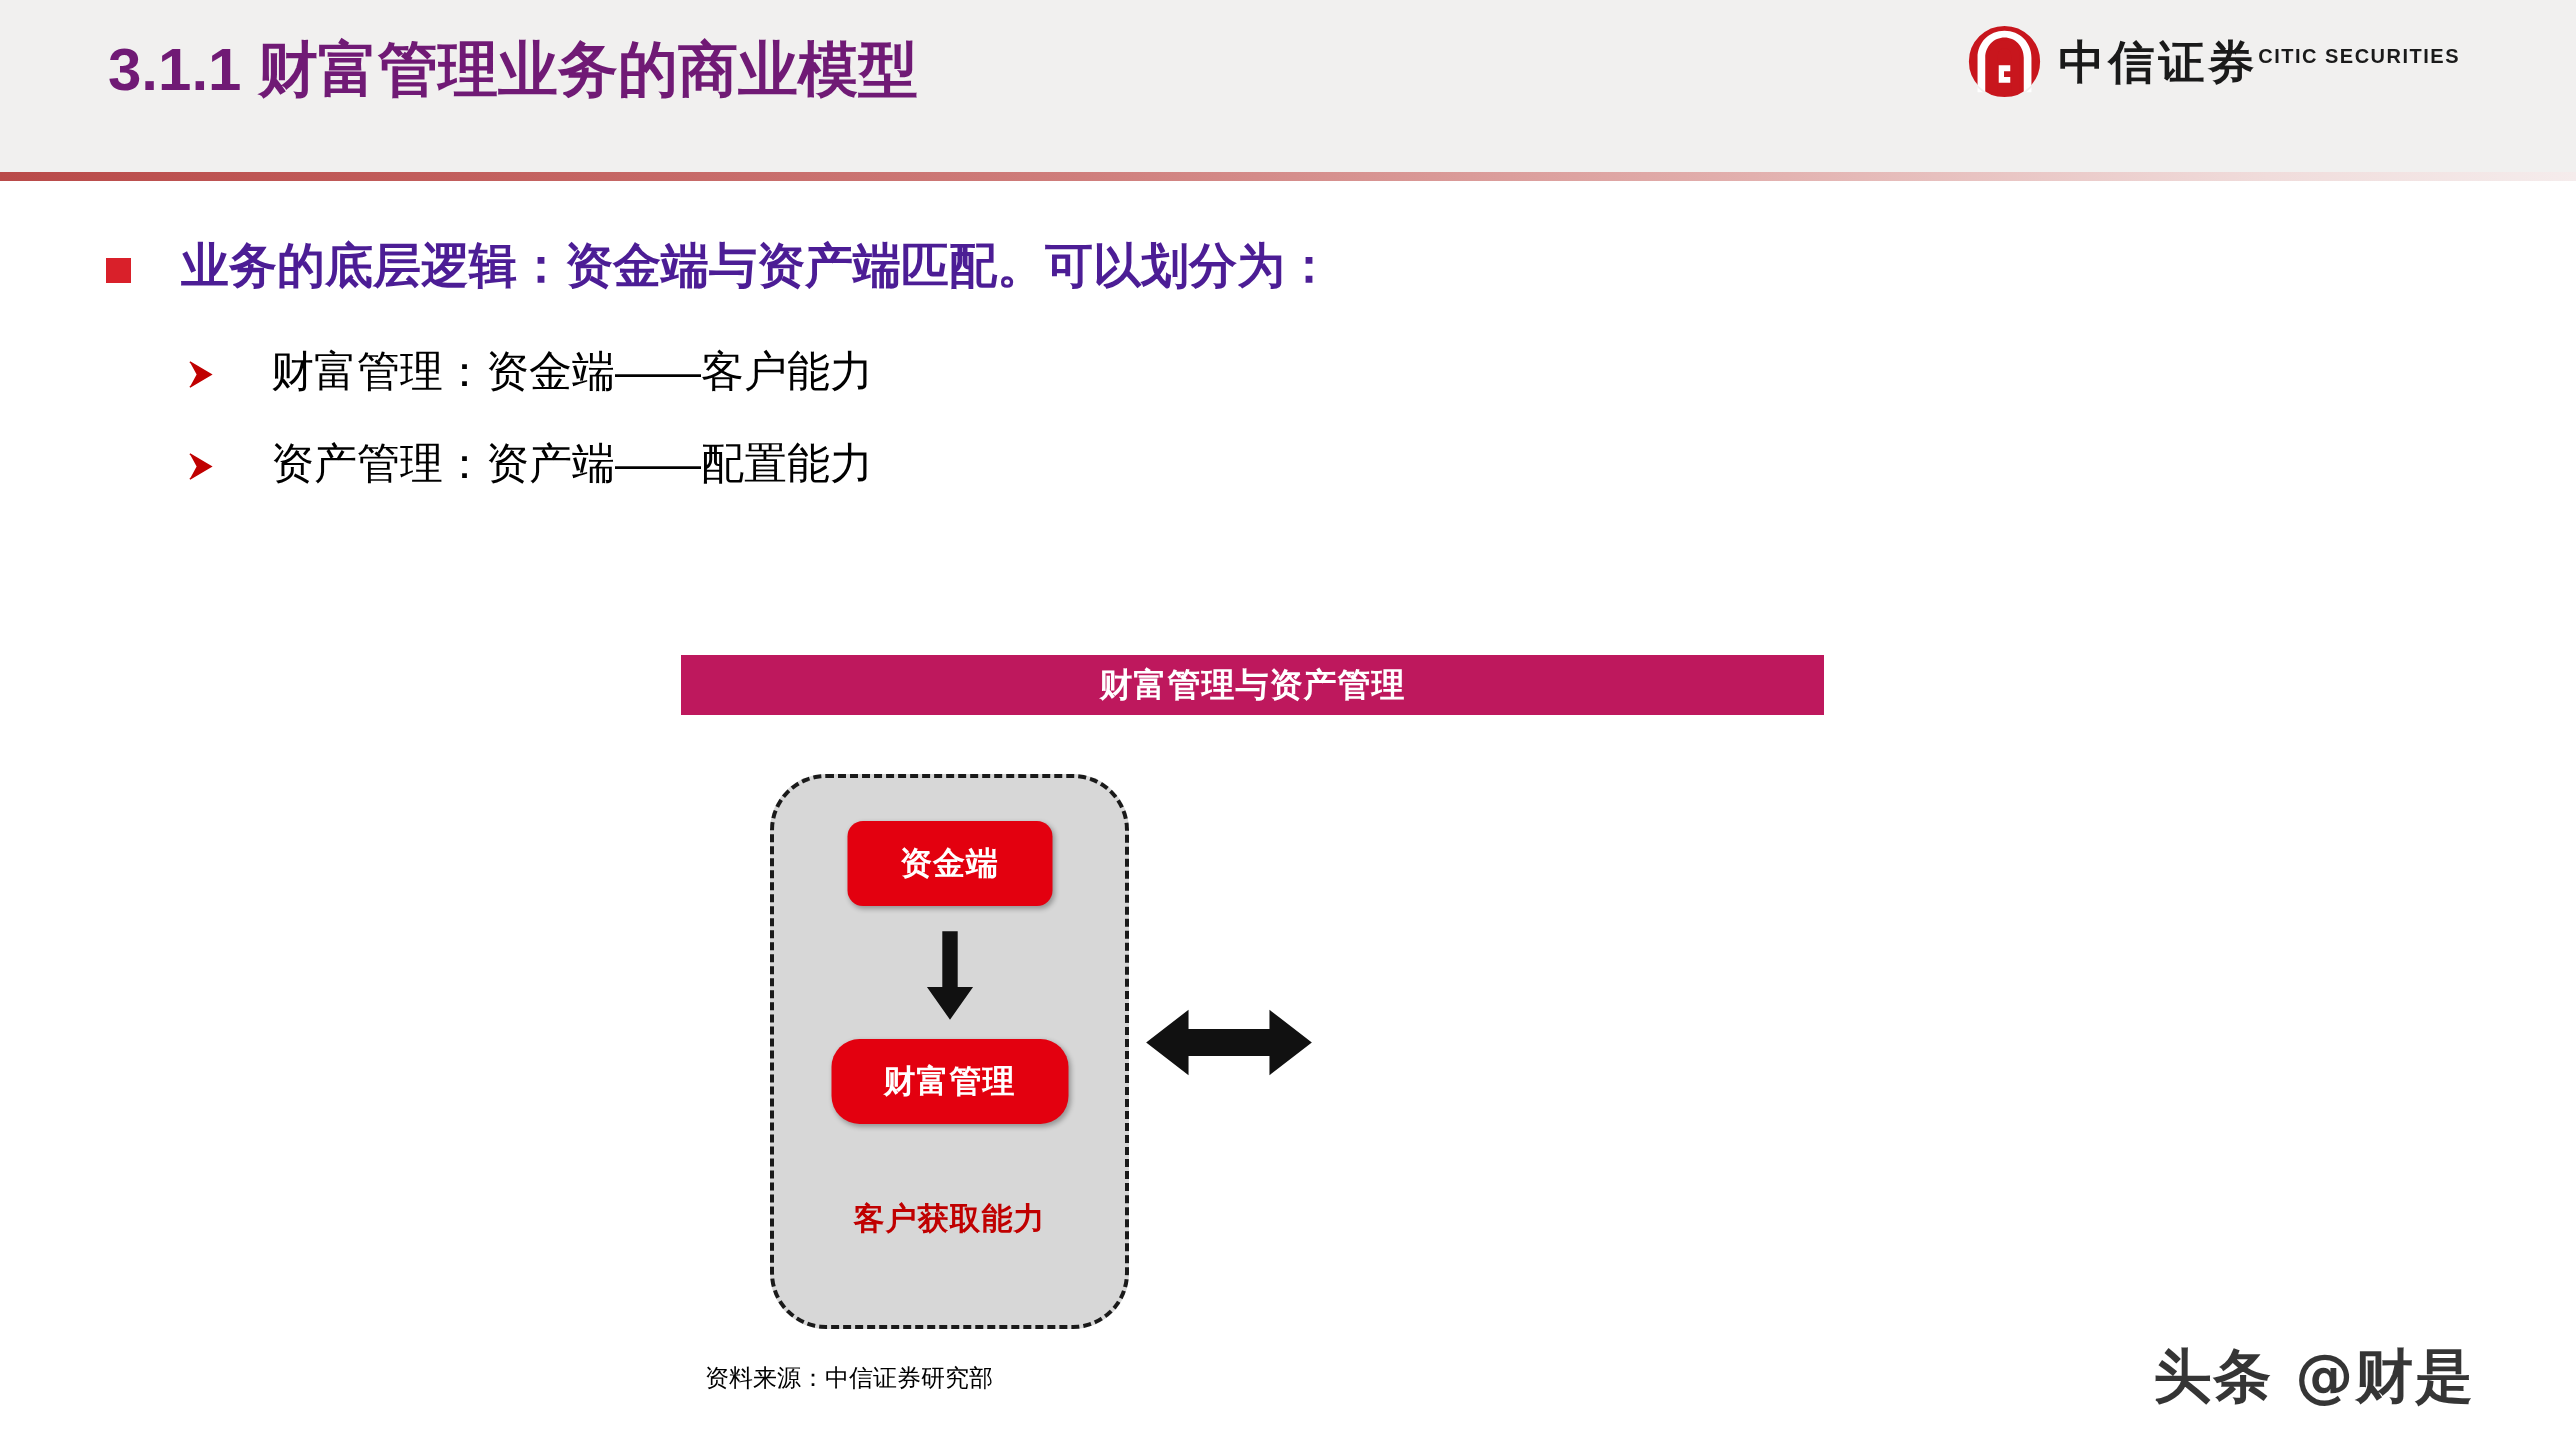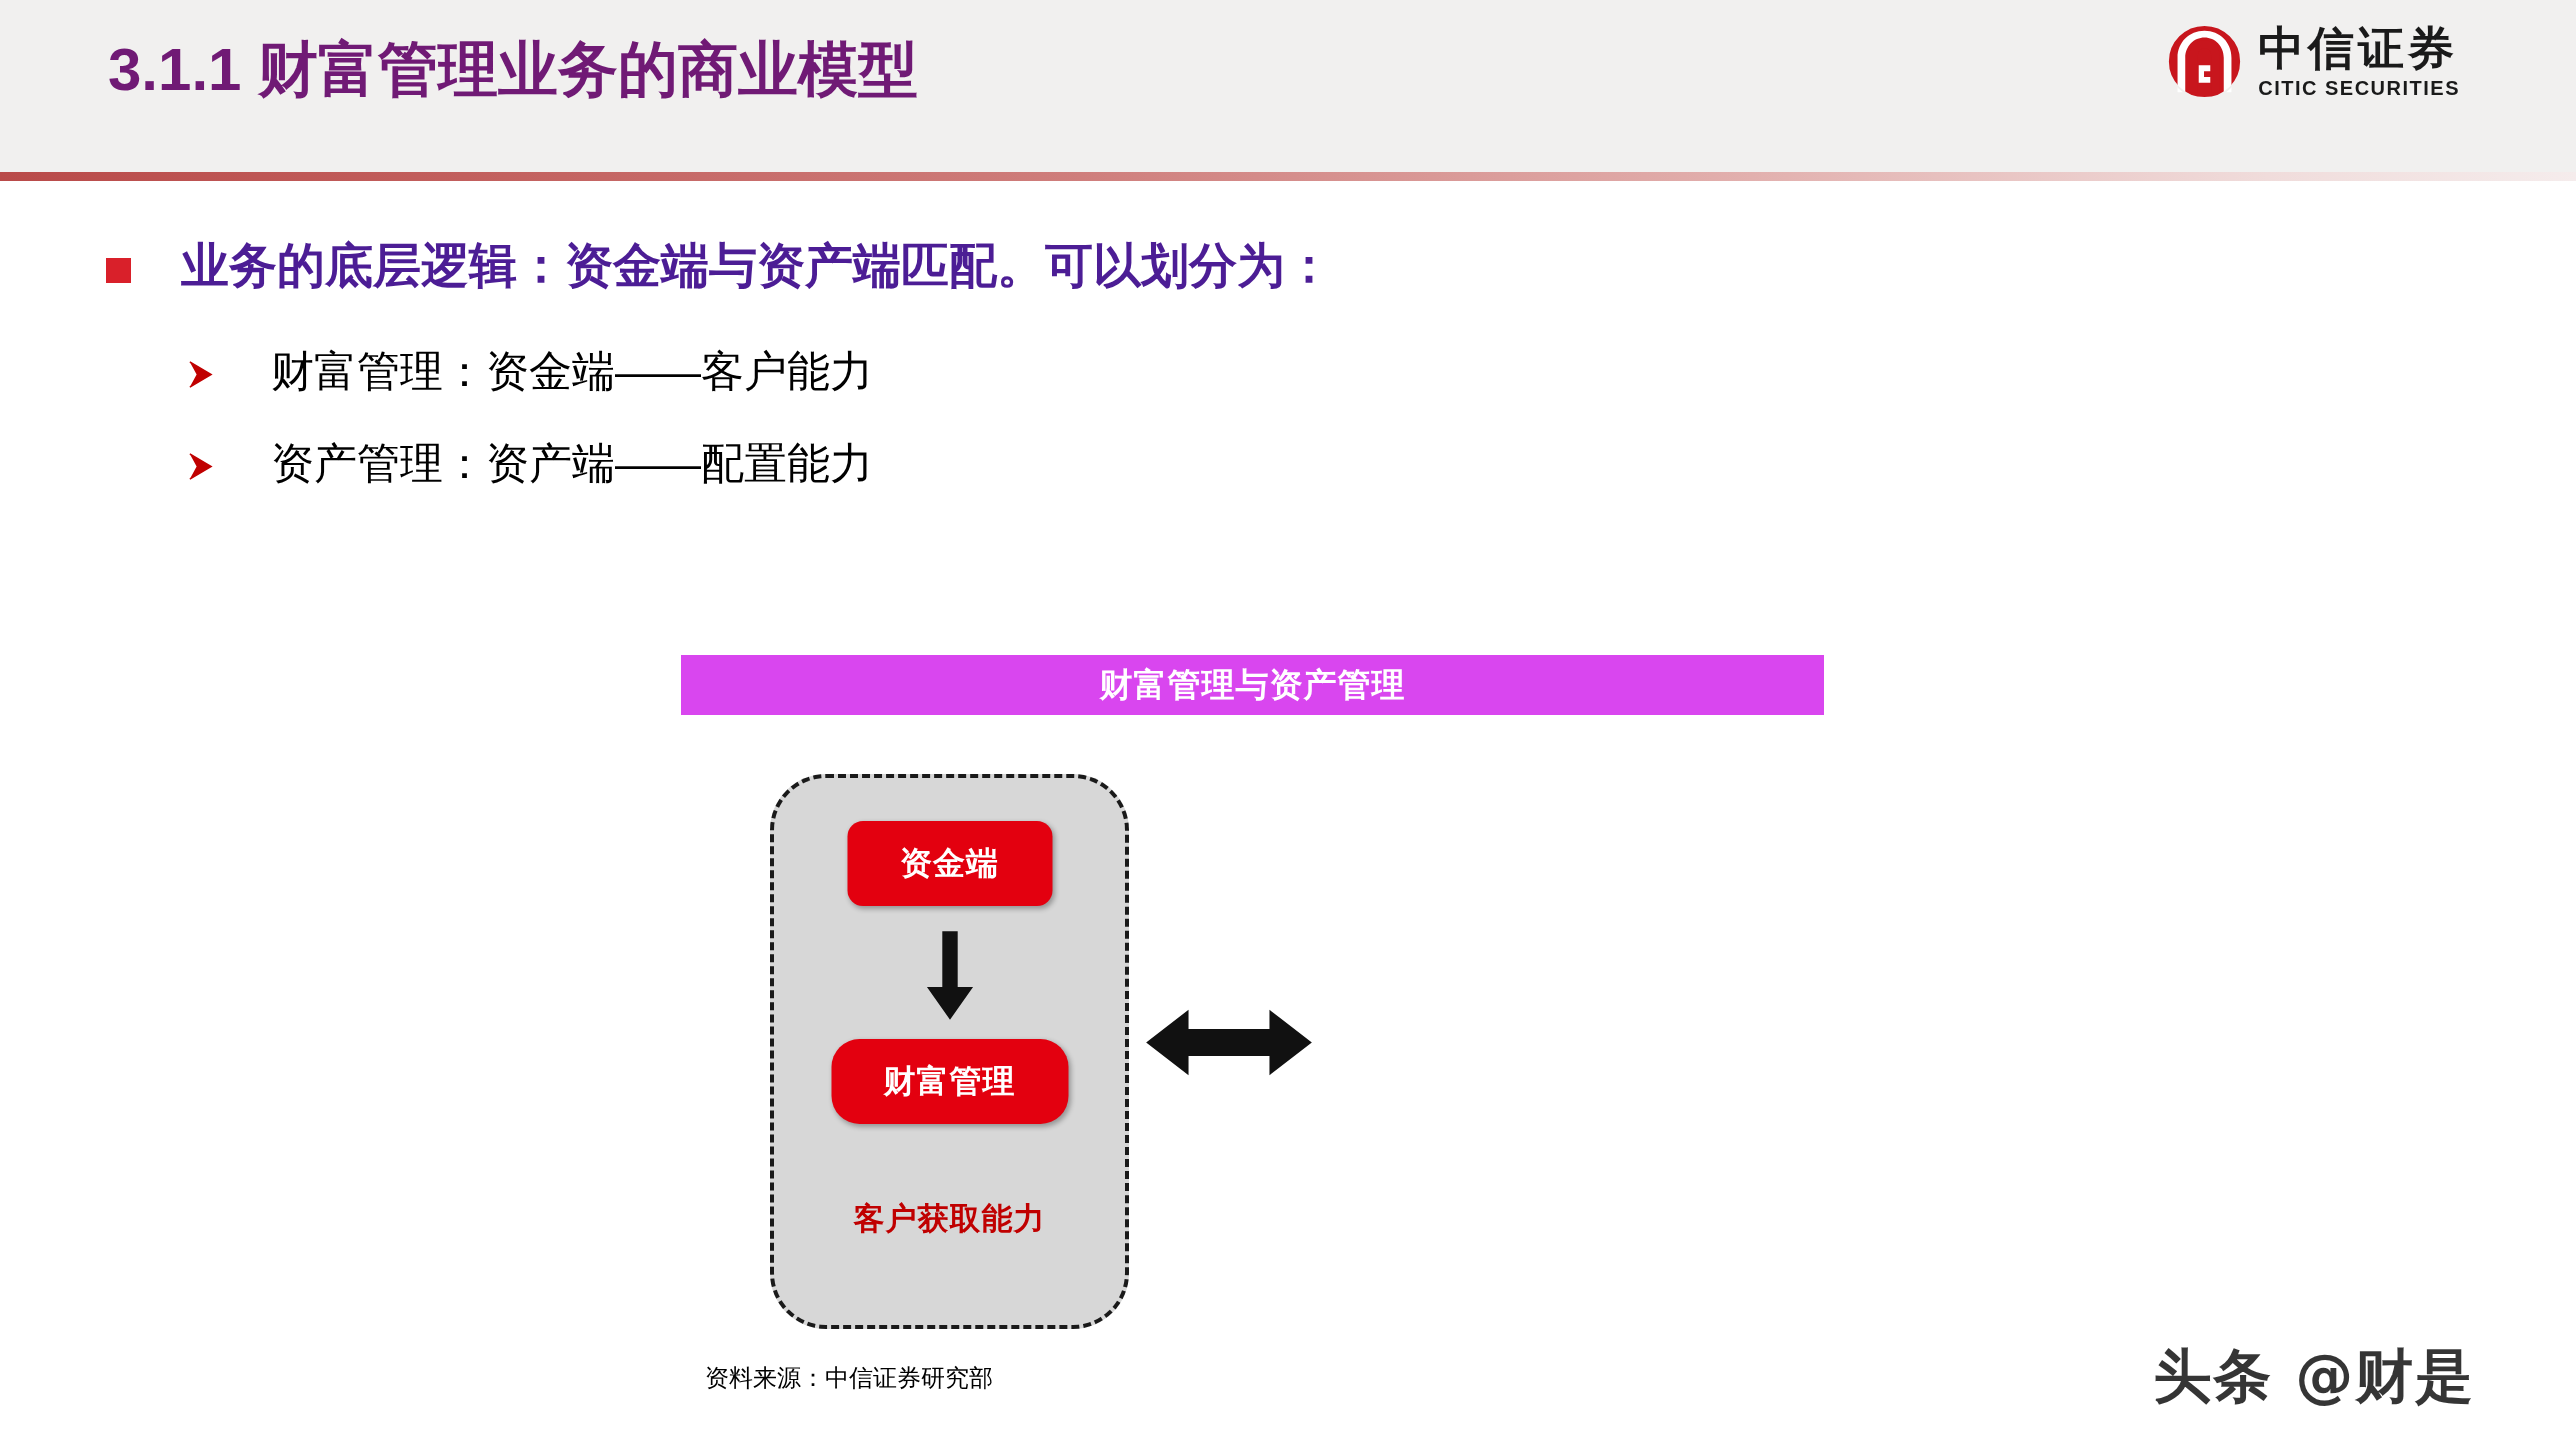--- a/index.html
+++ b/index.html
@@ -53,21 +53,21 @@
     gap: 15.5px;
   }
   .logo-mark {
     width: 77px;
     height: 77px;
     position: relative;
     flex: 0 0 auto;
   }
   .logo-text-block {
     display: flex;
-    flex-direction: column;
+    flex-direction: row;
     align-items: flex-start;
     justify-content: center;
     line-height: 1;
   }
   .logo-cn {
     font-family: "DejaVu Serif", "Liberation Serif", serif;
     font-size: 46px;
     font-weight: bold;
     color: #1a1a1a;
     letter-spacing: 3.9px;
@@ -136,21 +136,21 @@
     left: 681px;
     top: 655px;
     width: 1143px;
     height: 676px;
   }
   .diagram-header {
     position: absolute;
     left: 0; top: 0;
     width: 1143px;
     height: 60px;
-    background: #d946ef;
+    background: #be185d;
     display: flex;
     align-items: center;
     justify-content: center;
   }
   .diagram-header-text {
     color: #ffffff;
     font-size: 33px;
     font-weight: bold;
     letter-spacing: 1px;
   }

